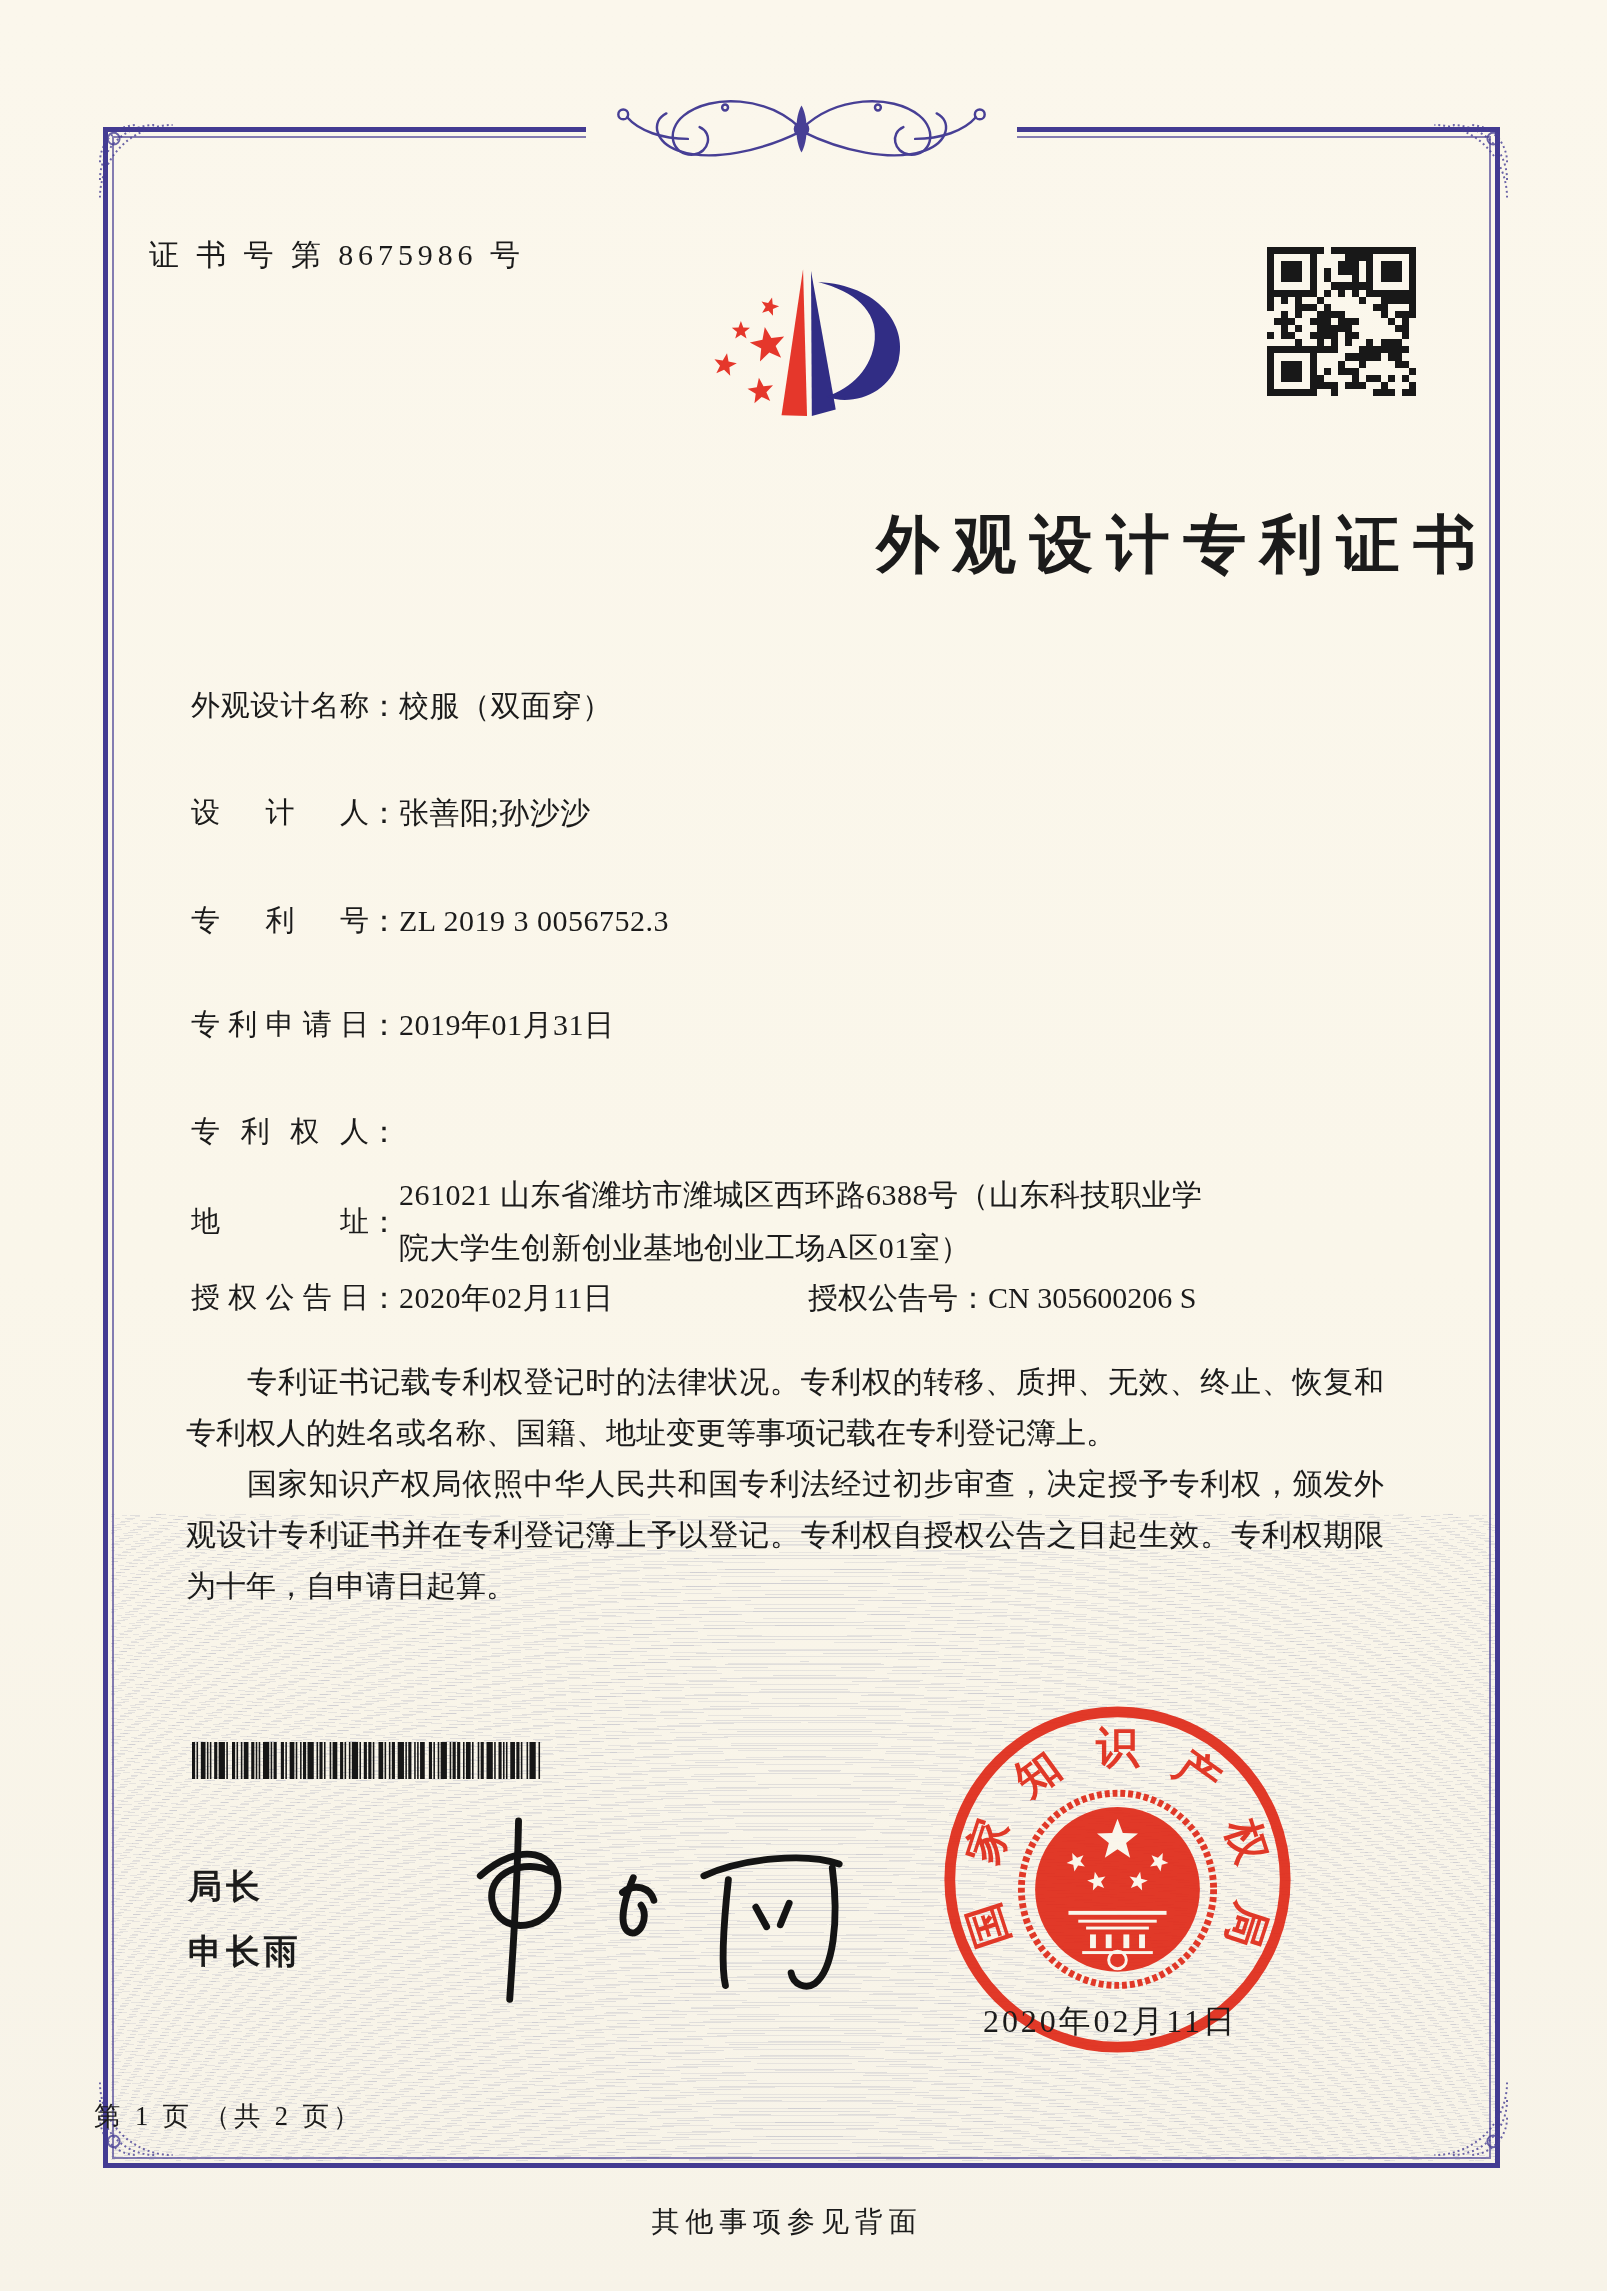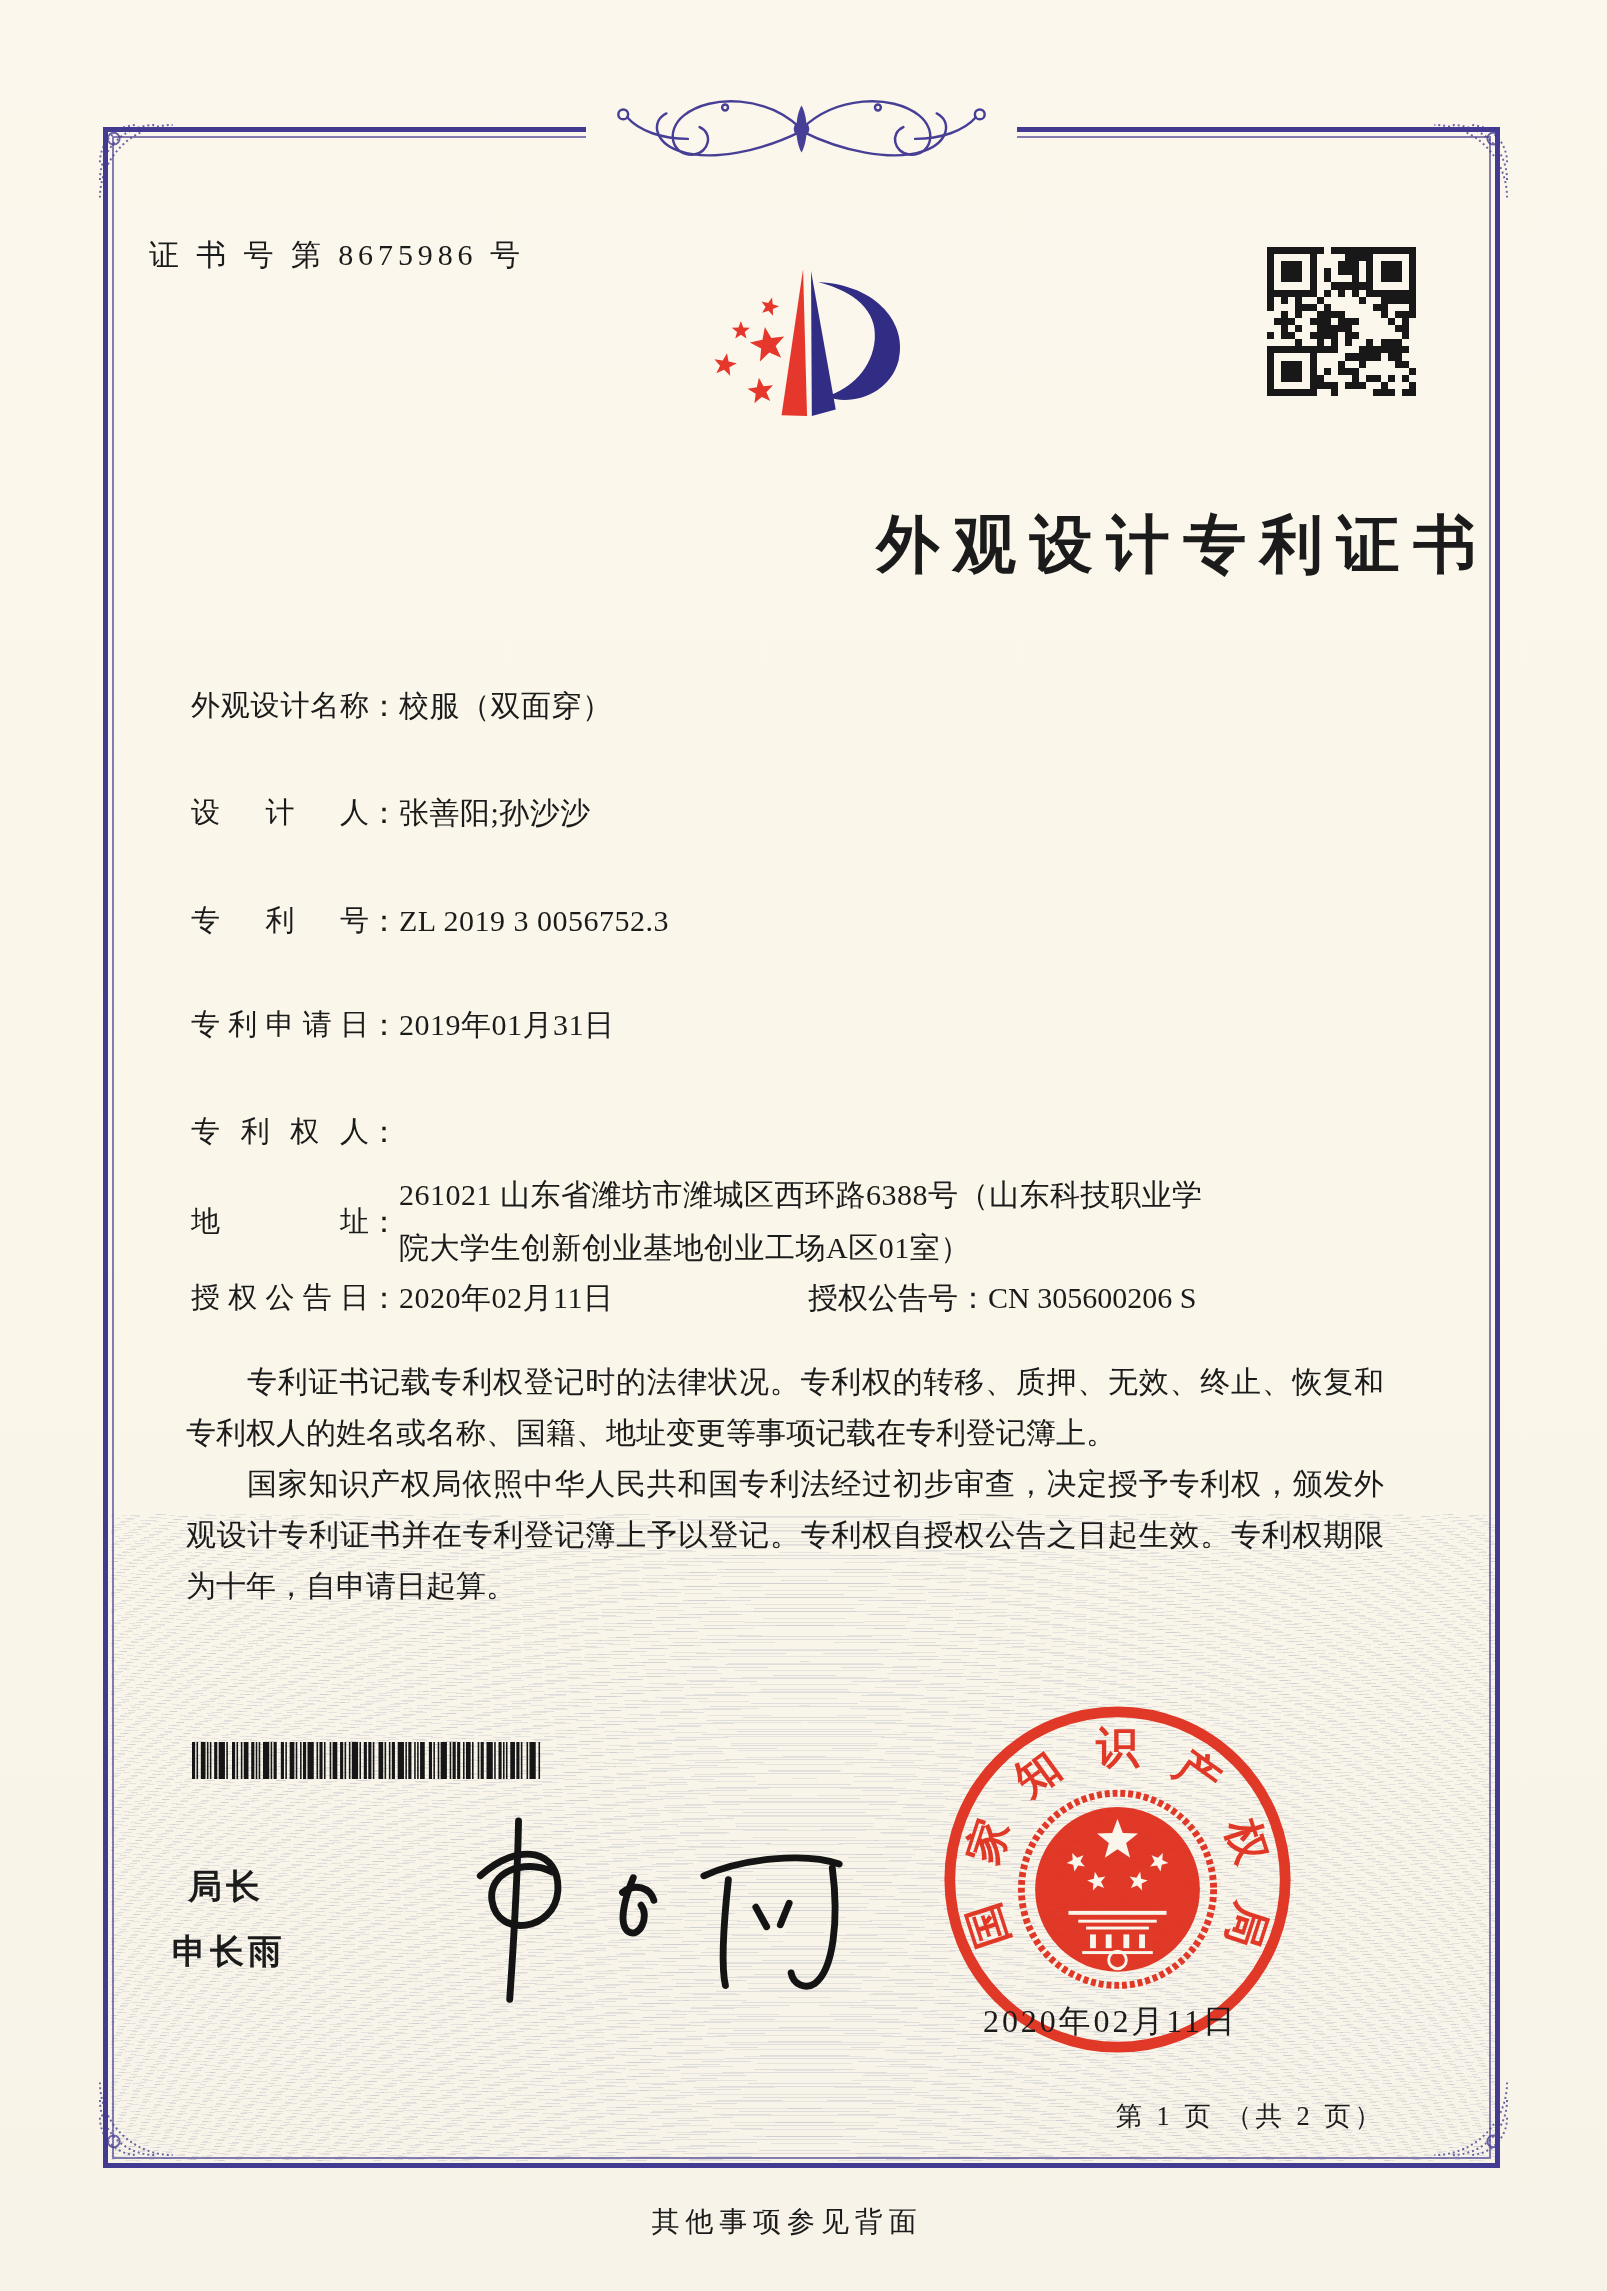--- a/index.html
+++ b/index.html
@@ -27,26 +27,26 @@
   .fcolon{flex:0 0 29px;}
   .fvalue{flex:1;letter-spacing:0.5px;}
   .fvalue.addr{max-width:804px;line-height:53px;}
   .grant-no-pair{position:absolute;left:617px;top:0;white-space:nowrap;}
   .paras{position:absolute;left:186px;top:1356px;width:1198px;font-size:30px;line-height:51px;
     text-align:justify;z-index:3;}
   .paras p{margin:0;text-indent:61px;}
   .barcode{position:absolute;left:192px;top:1742px;width:351px;height:37px;z-index:3;}
   .director-label{position:absolute;left:188px;top:1864px;font-size:34px;font-weight:bold;
     font-family:"Liberation Sans","DejaVu Sans",sans-serif;letter-spacing:3.9px;z-index:3;}
-  .director-name{position:absolute;left:172px;top:1929px;font-size:34px;font-weight:bold;
+  .director-name{position:absolute;left:188px;top:1929px;font-size:34px;font-weight:bold;
     font-family:Liberation Serif, serif;letter-spacing:3.9px;z-index:3;}
   .signature{position:absolute;left:441px;top:1815px;width:461px;height:201px;z-index:3;}
   .seal{position:absolute;left:939px;top:1701px;width:357px;height:357px;z-index:2;opacity:.93;}
   .seal-date{position:absolute;left:983px;top:2000px;font-size:32px;letter-spacing:2.9px;z-index:4;}
-  .page-num{position:absolute;left:111px;top:2098px;width:1274px;text-align:right;
+  .page-num{position:absolute;left:94px;top:2098px;width:1274px;text-align:left;
     font-size:26.5px;letter-spacing:3.9px;z-index:3;}
   .back-note{position:absolute;left:0;top:2203px;width:1514px;text-align:center;
     font-size:28px;letter-spacing:5.9px;z-index:3;padding-left:30px;}
   .ornament{position:absolute;left:586px;top:78px;width:431px;height:110px;z-index:2;}
   .corner{position:absolute;width:108px;height:108px;z-index:2;opacity:.8;}
   .corner.tl{left:98px;top:123px;}
   .corner.tr{right:98px;top:123px;transform:scale(-1,1);}
   .corner.bl{left:98px;top:2049px;transform:scale(1,-1);}
   .corner.br{right:98px;top:2049px;transform:scale(-1,-1);}
 </style>

